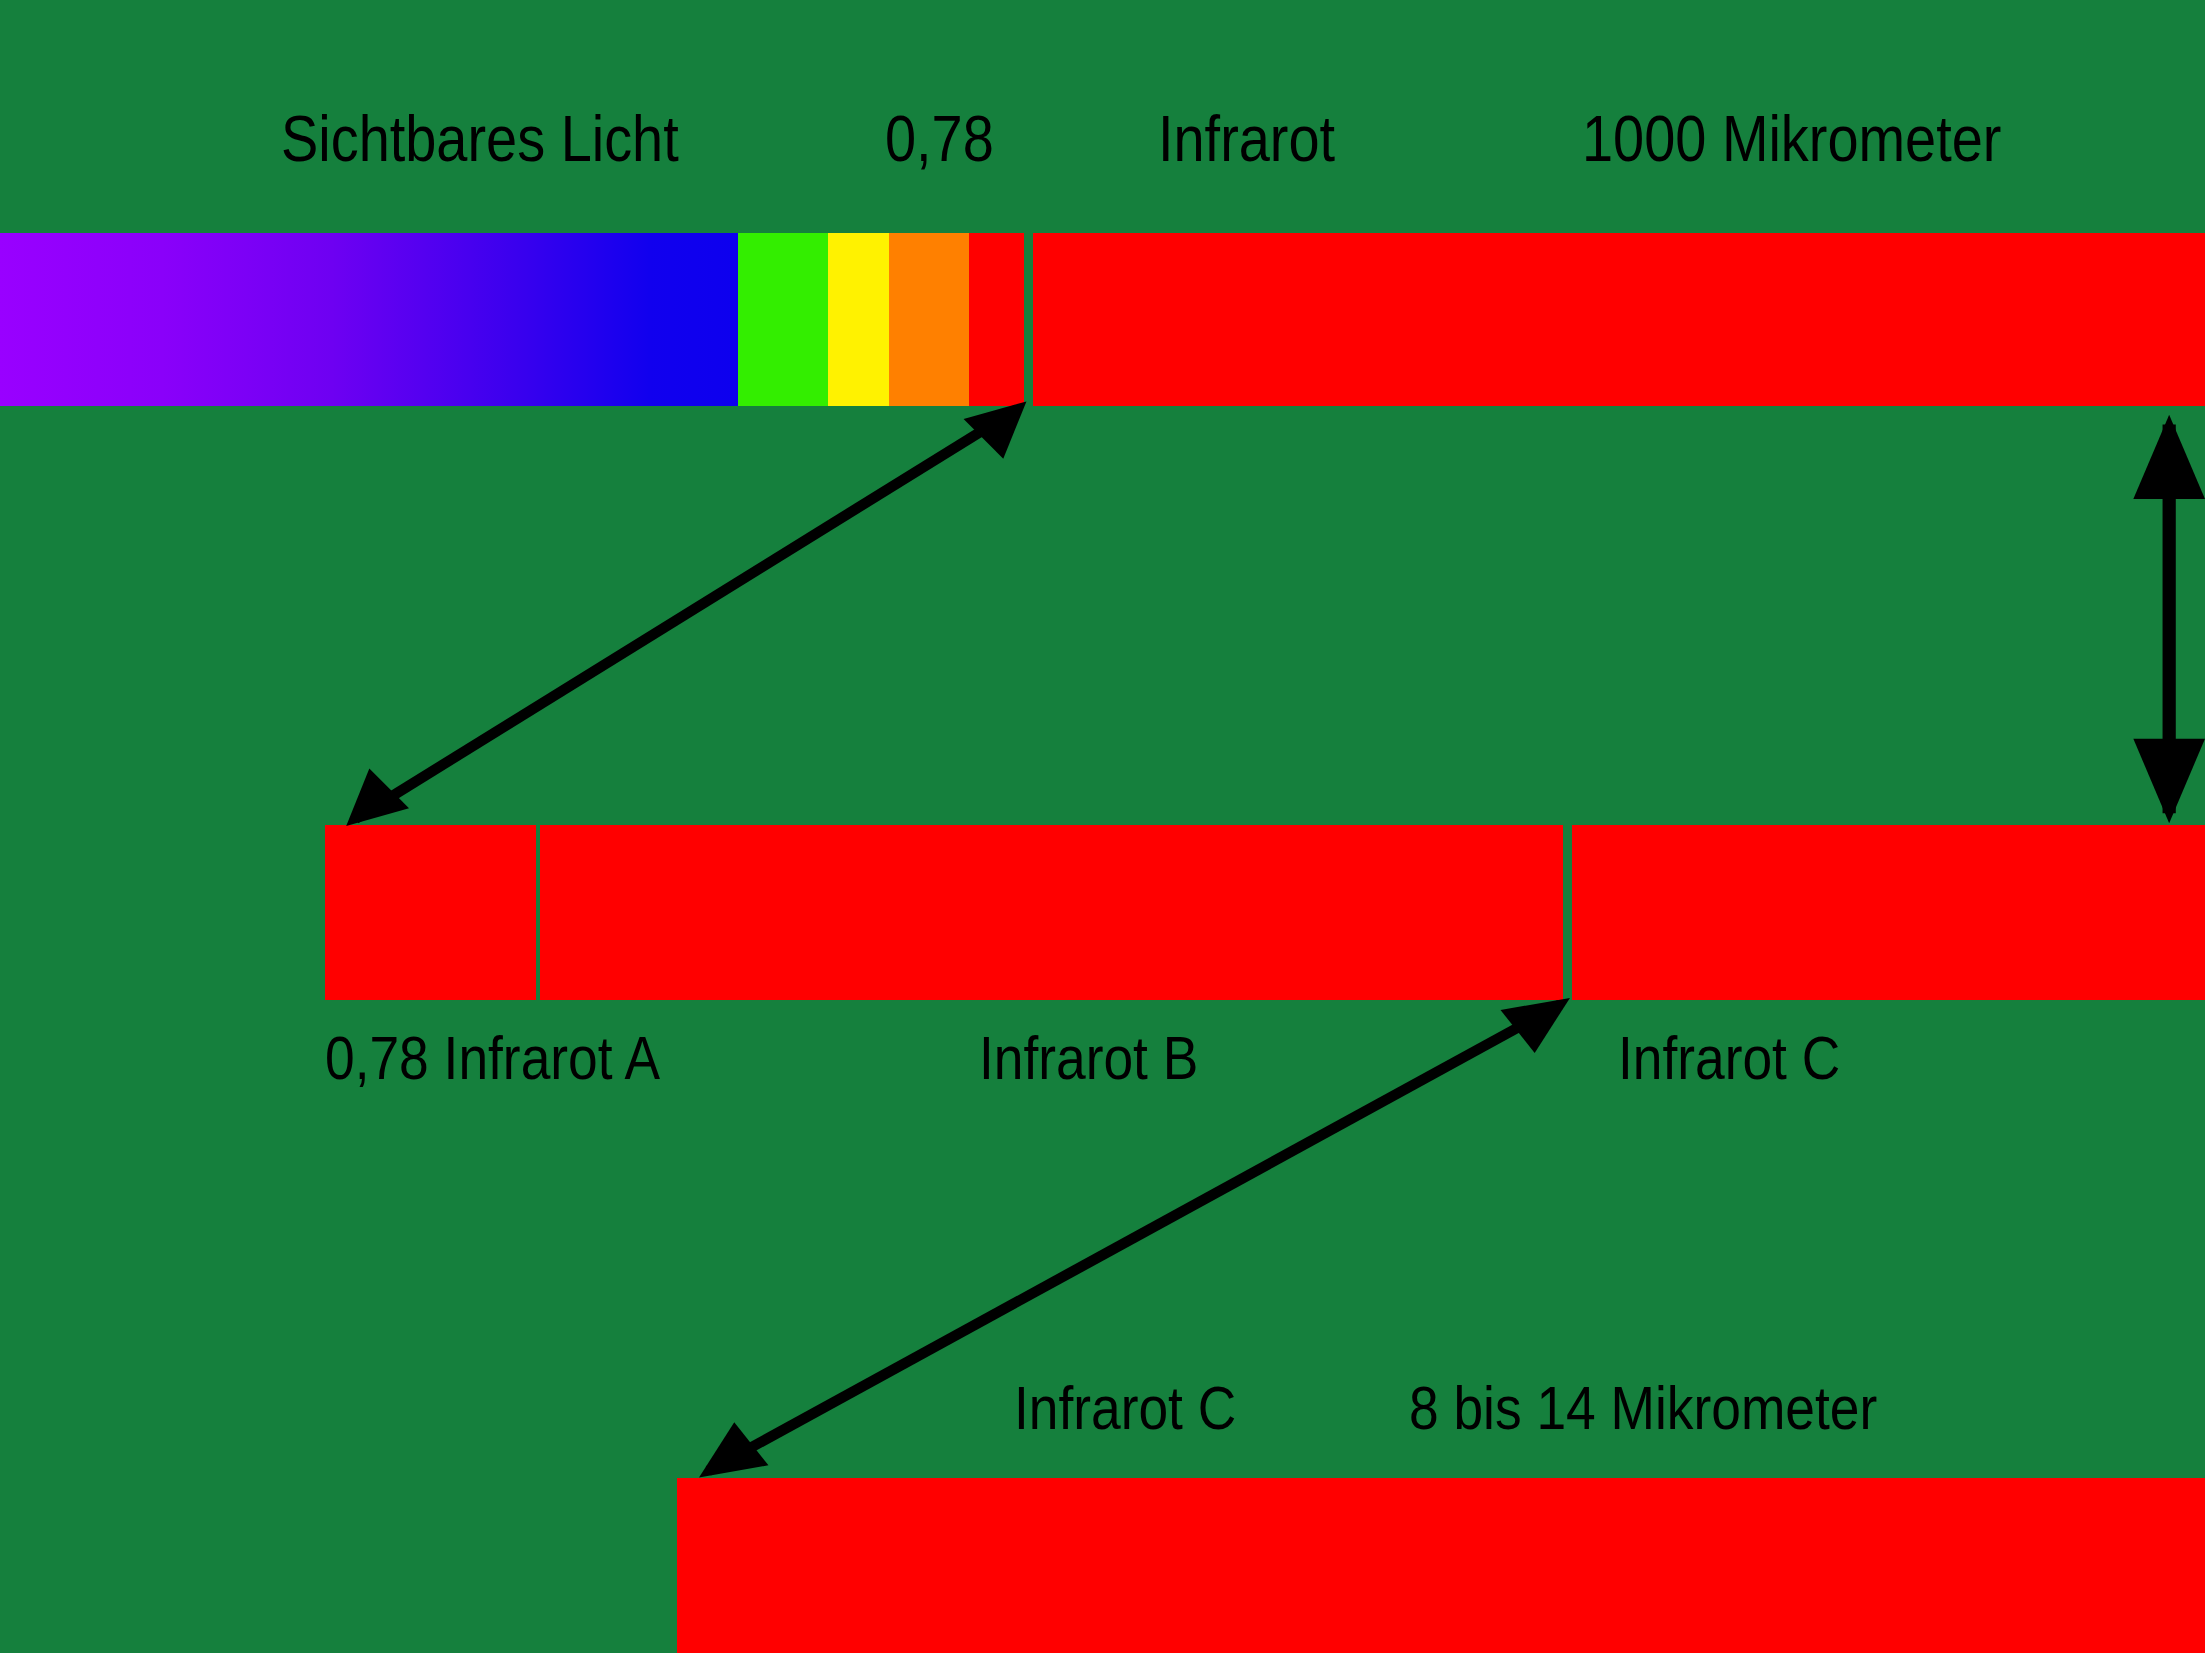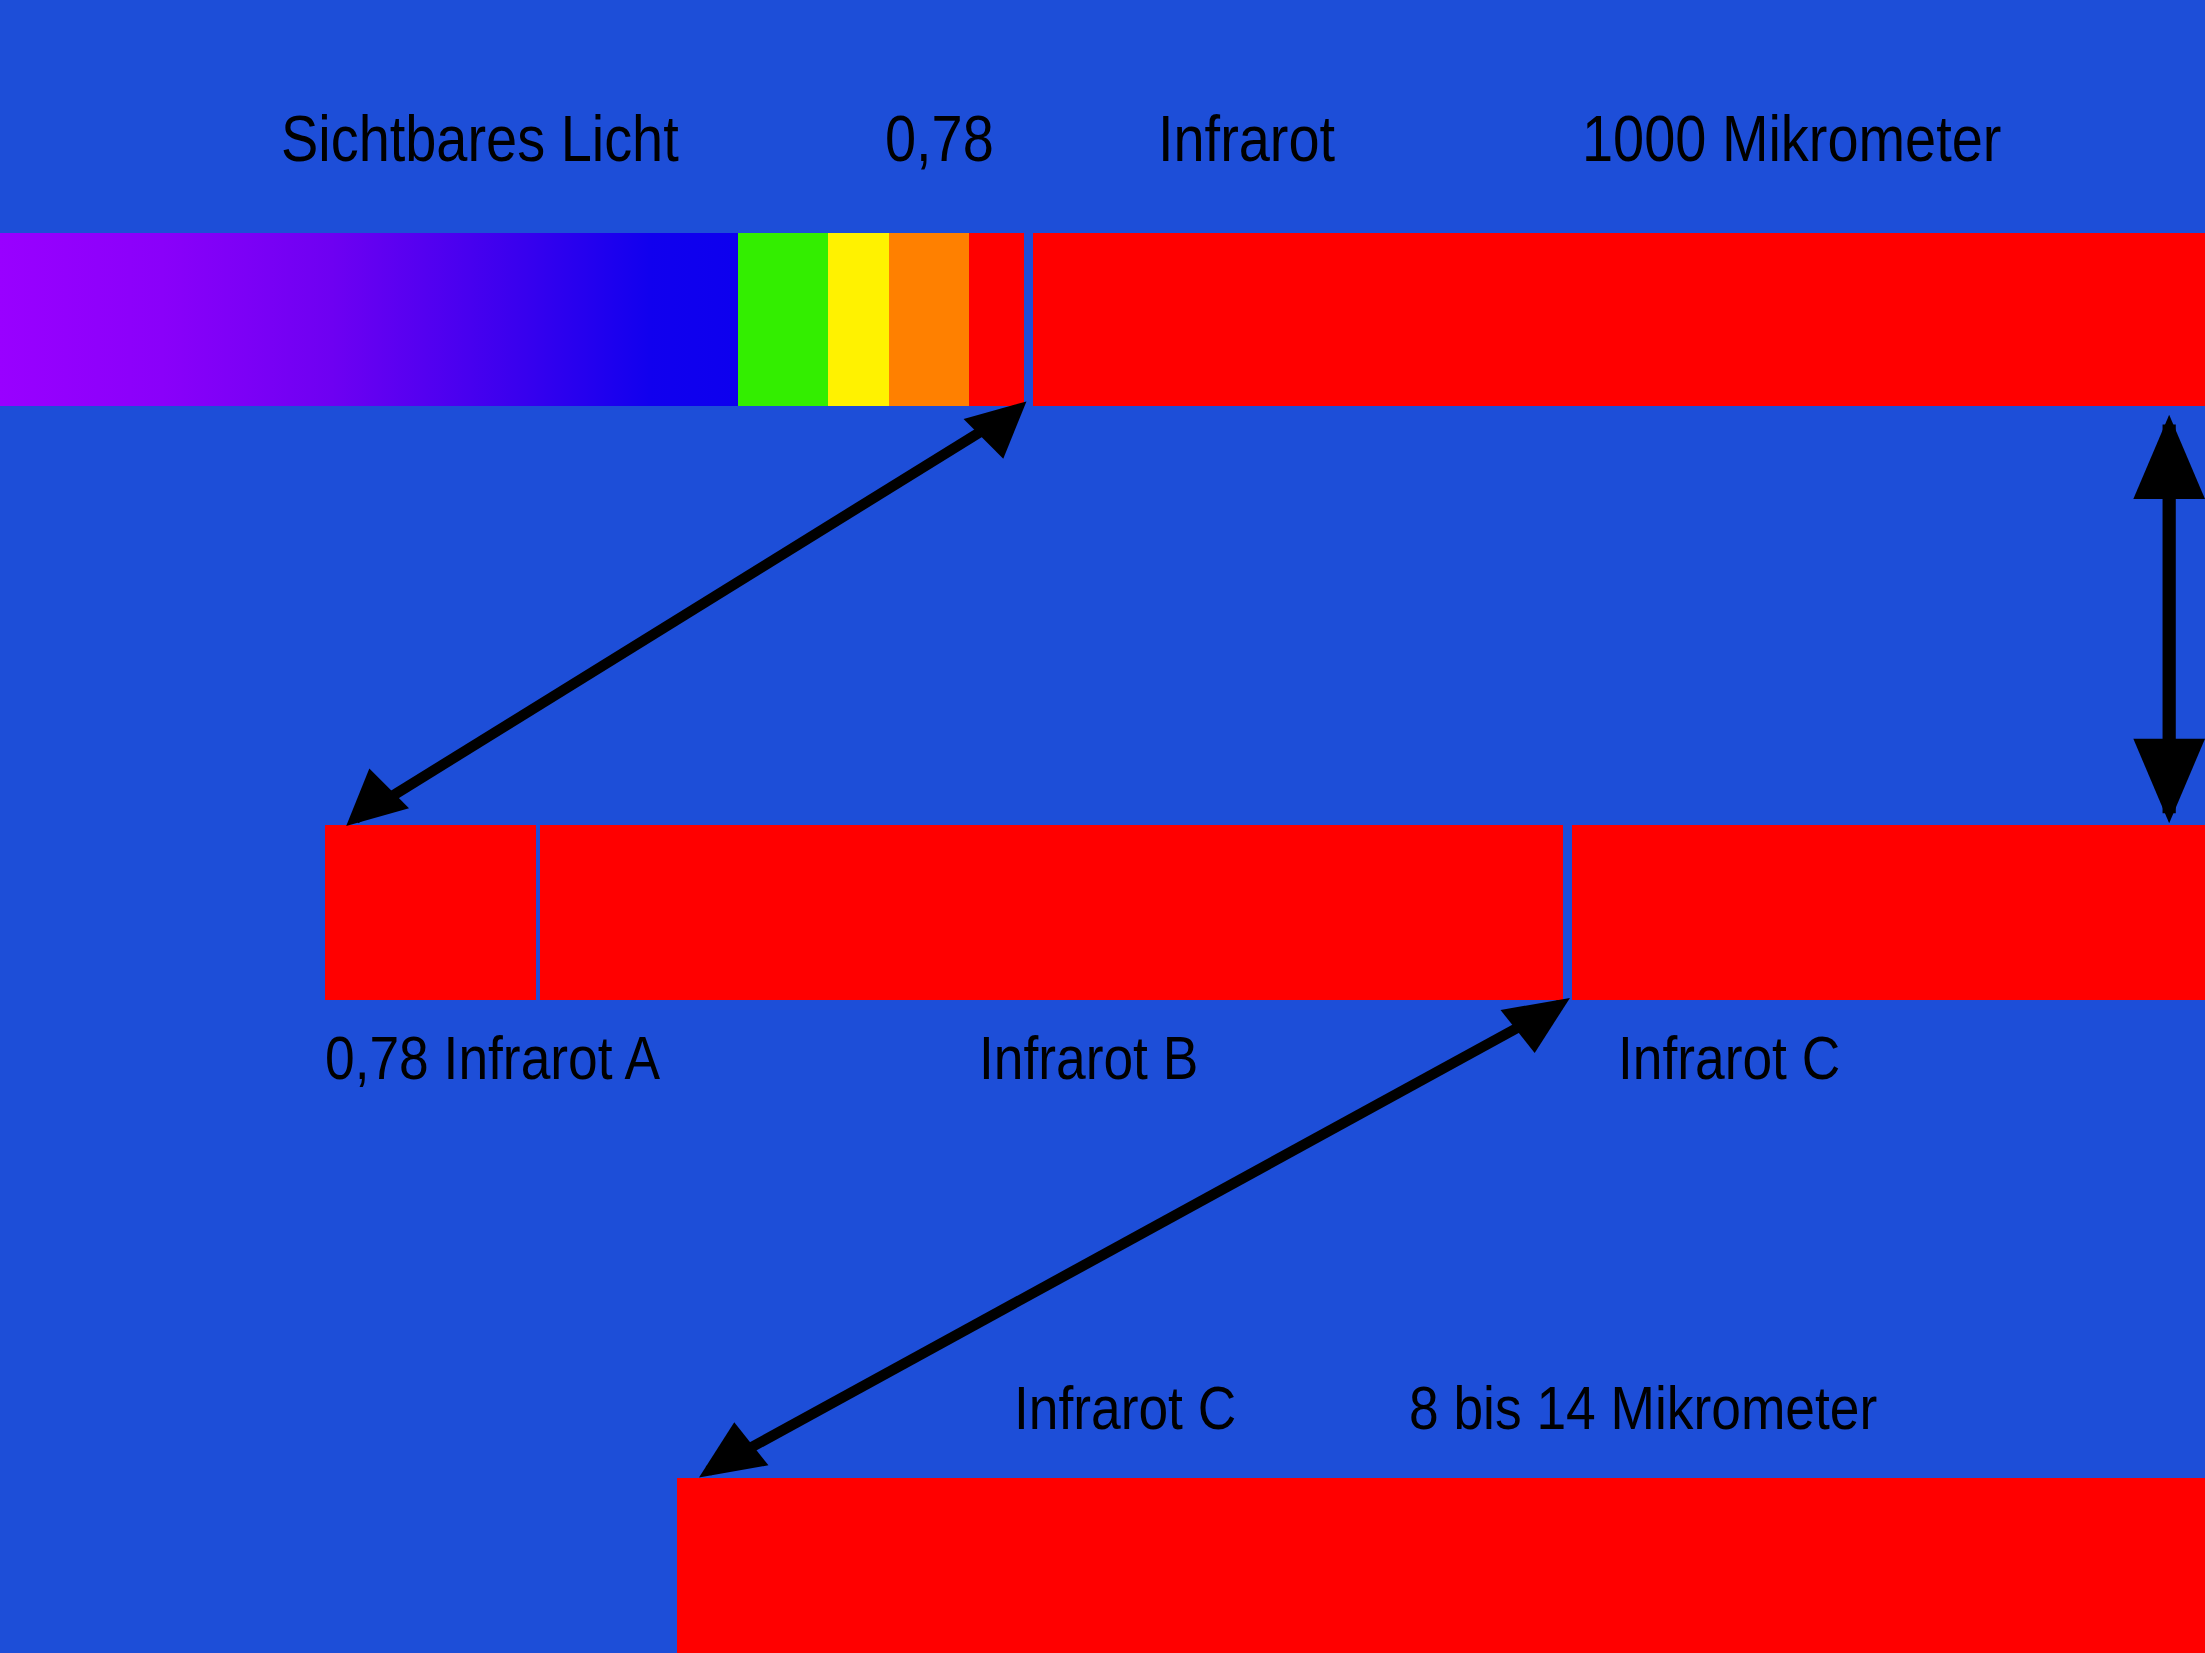--- a/index.html
+++ b/index.html
@@ -4,21 +4,21 @@
 <style>
   html, body {
     margin: 0;
     padding: 0;
     background: #ffffff;
   }
   #stage {
     position: relative;
     width: 2205px;
     height: 1654px;
-    background: #1d4ed8;
+    background: #15803d;
     overflow: hidden;
     font-family: "Liberation Sans", sans-serif;
   }
 
   
   .lbl {
     position: absolute;
     color: #000000;
     font-family: "Liberation Sans", sans-serif;
     font-weight: 400;

